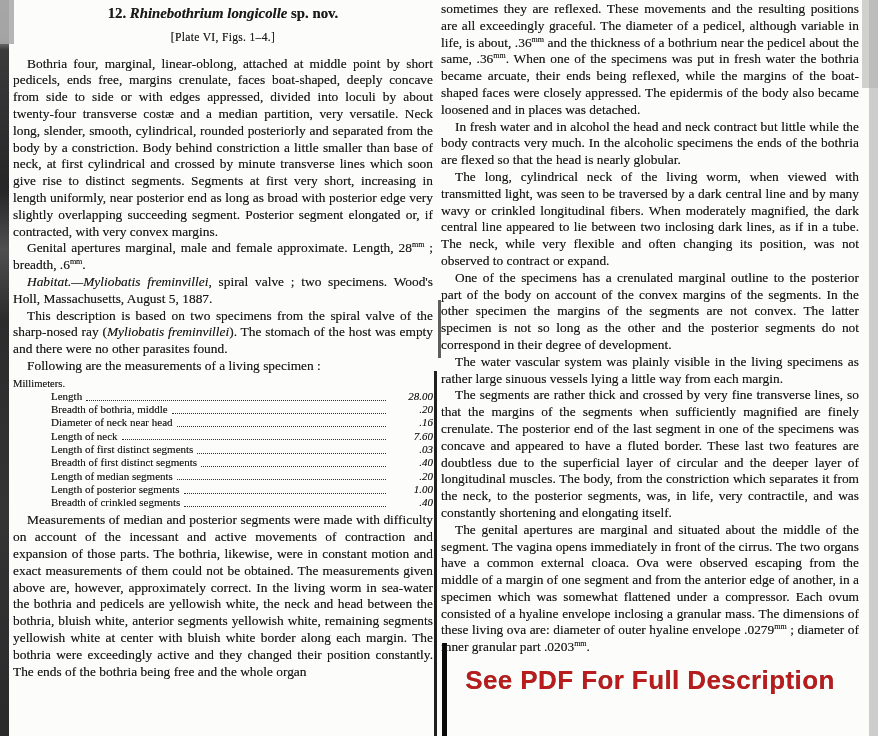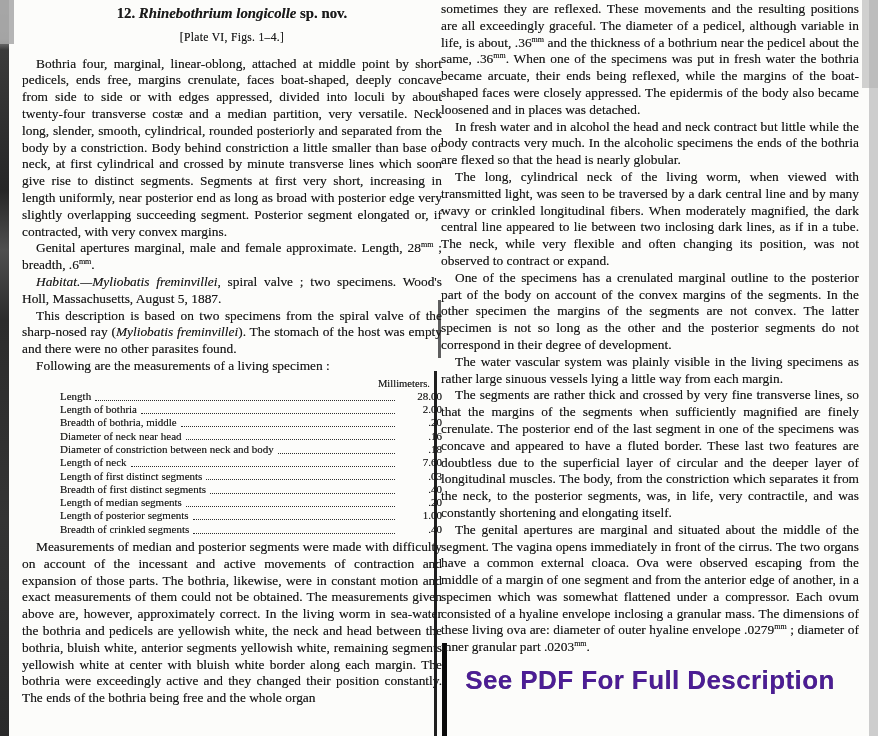--- a/index.html
+++ b/index.html
@@ -5,21 +5,21 @@
   html,body{margin:0;padding:0;}
   body{
     position:relative;
     width:878px;height:736px;
     overflow:hidden;
     background:#fcfcfa;
     font-family:"Liberation Serif",serif;
     color:#1a1a1a;
   }
   .col{position:absolute;top:0;}
-  .col-left{left:22px;top:3px;width:420px;}
+  .col-left{left:13px;top:3px;width:420px;}
   .col-right{left:441px;top:1px;width:418px;}
   p{
     margin:0;
     font-size:13.4px;
     line-height:16.8px;
     text-align:justify;
     text-indent:14px;
     text-shadow:0 0 0.3px rgba(0,0,0,0.5);
   }
   p.noindent{text-indent:0;}
@@ -35,42 +35,41 @@
   .plate{
     margin:8px 0 9px;
     font-size:11.6px;
     text-align:center;
     text-indent:0;
     letter-spacing:.3px;
   }
   
   .mtable{margin:2px 0 3px 0;}
   .munits{
-    text-align:right;
     font-size:10.6px;
     line-height:13px;
     padding-right:12px;
     text-shadow:0 0 0.3px rgba(0,0,0,0.5);
   }
   .mrow{
     display:flex;
     align-items:flex-end;
     font-size:11px;
     line-height:13.3px;
     padding-left:38px;
     text-shadow:0 0 0.3px rgba(0,0,0,0.5);
   }
   .mlabel{white-space:nowrap;}
   .mdots{
     flex:1;
     border-bottom:1.7px dotted #2e2e2e;
     margin:0 3px 2.5px 4px;
     min-width:10px;
   }
-  .mval{width:44px;text-align:right;white-space:nowrap;}
+  .mval{width:44px;text-align:right;white-space:nowrap;font-style:italic;}
   
   .overlay{
     margin-top:16px;
     text-align:center;
     font-family:"Liberation Sans",sans-serif;
     font-size:26px;
     font-weight:bold;
     letter-spacing:.4px;
     color:#cc0000;
     text-indent:0;
@@ -114,38 +113,28 @@
   <p>Following are the measurements of a living specimen :</p>
 
   <div class="mtable">
     <div class="munits">Millimeters.</div>
     <div class="mrow">
         <span class="mlabel">Length</span>
         <span class="mdots"></span>
         <span class="mval">28.00</span>
       </div>
     <div class="mrow">
-        <span class="mlabel">Length of bothria</span>
-        <span class="mdots"></span>
-        <span class="mval">2.00</span>
-      </div>
-    <div class="mrow">
         <span class="mlabel">Breadth of bothria, middle</span>
         <span class="mdots"></span>
         <span class="mval">.20</span>
       </div>
     <div class="mrow">
         <span class="mlabel">Diameter of neck near head</span>
         <span class="mdots"></span>
         <span class="mval">.16</span>
-      </div>
-    <div class="mrow">
-        <span class="mlabel">Diameter of constriction between neck and body</span>
-        <span class="mdots"></span>
-        <span class="mval">.18</span>
       </div>
     <div class="mrow">
         <span class="mlabel">Length of neck</span>
         <span class="mdots"></span>
         <span class="mval">7.60</span>
       </div>
     <div class="mrow">
         <span class="mlabel">Length of first distinct segments</span>
         <span class="mdots"></span>
         <span class="mval">.03</span>
@@ -183,14 +172,14 @@
   <p>The long, cylindrical neck of the living worm, when viewed with transmitted light, was seen to be traversed by a dark central line and by many wavy or crinkled longitudinal fibers.  When moderately magnified, the dark central line appeared to lie between two inclosing dark lines, as if in a tube.  The neck, while very flexible and often changing its position, was not observed to contract or expand.</p>
 
   <p>One of the specimens has a crenulated marginal outline to the posterior part of the body on account of the convex margins of the segments.  In the other specimen the margins of the segments are not convex.  The latter specimen is not so long as the other and the posterior segments do not correspond in their degree of development.</p>
 
   <p>The water vascular system was plainly visible in the living specimens as rather large sinuous vessels lying a little way from each margin.</p>
 
   <p>The segments are rather thick and crossed by very fine transverse lines, so that the margins of the segments when sufficiently magnified are finely crenulate.  The posterior end of the last segment in one of the specimens was concave and appeared to have a fluted border. These last two features are doubtless due to the superficial layer of circular and the deeper layer of longitudinal muscles.  The body, from the constriction which separates it from the neck, to the posterior segments, was, in life, very contractile, and was constantly shortening and elongating itself.</p>
 
   <p><span>The genital apertures are marginal and situated about the middle of the segment.  The vagina opens immediately in front of the cirrus. The two organs have a common external cloaca.  Ova were observed escaping from the middle of a margin of one segment and from the anterior edge of another, in a specimen which was somewhat flattened under a compressor.  Each ovum consisted of a hyaline envelope inclosing a granular mass.  The dimensions of these living ova are: diameter of outer hyaline envelope .0279</span><sup>mm</sup><span> ; diameter of inner granular part .0203</span><sup>mm</sup><span>.</span></p>
 
-  <p class="overlay" style="color: #4c1d95;">See PDF For Full Description</p>
+  <p class="overlay" style="color: #b91c1c;">See PDF For Full Description</p>
 </div>
 
 </body></html>

